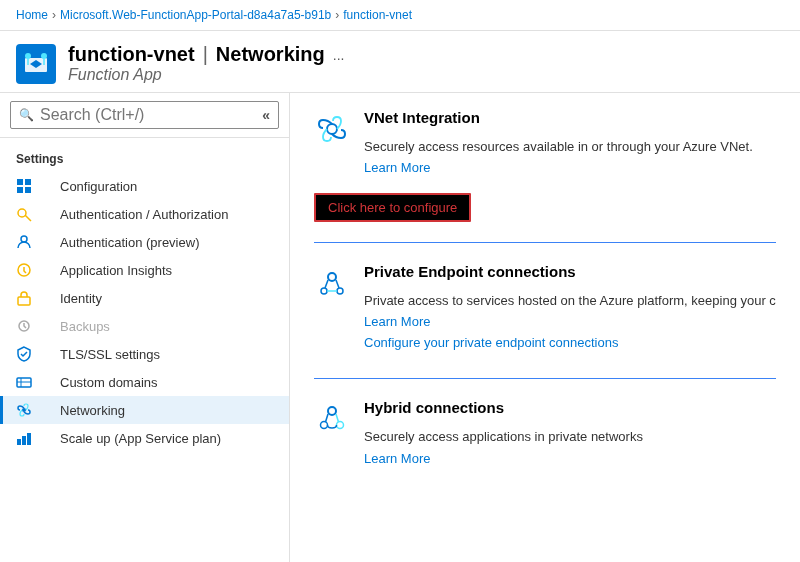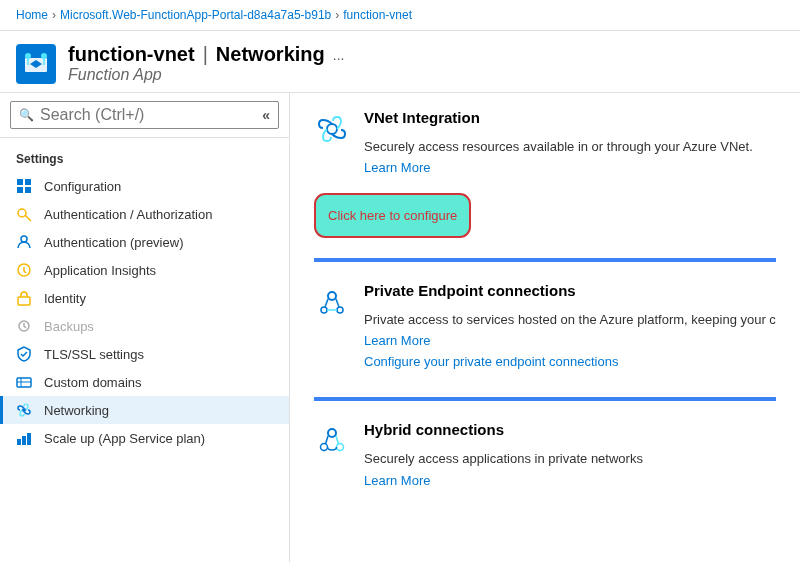--- a/index.html
+++ b/index.html
@@ -24,38 +24,38 @@
     
     .sidebar { width: 290px; border-right: 1px solid #e0e0e0; flex-shrink: 0; overflow-y: auto; display: flex; flex-direction: column; }
     .search-box { padding: 8px 10px; border-bottom: 1px solid #e0e0e0; }
     .search-input-wrap { display: flex; align-items: center; border: 1px solid #8a8a8a; border-radius: 2px; padding: 4px 8px; background: #fff; }
     .search-input-wrap input { border: none; outline: none; font-size: 16px; color: #333; width: 100%; background: transparent; }
     .search-input-wrap .search-icon { color: #605e5c; margin-right: 6px; font-size: 12px; }
     .collapse-btn { margin-left: auto; cursor: pointer; color: #555; font-size: 14px; font-weight: bold; }
 
     .sidebar-section { padding: 10px 0 4px; }
     .sidebar-section-label { font-size: 12px; font-weight: 600; color: #333; padding: 4px 16px 6px; }
-    .sidebar-item { display: flex; align-items: center; padding: 6px 16px; cursor: pointer; color: #333; font-size: 13px; gap: 12px; }
+    .sidebar-item { display: flex; align-items: center; padding: 6px 16px; cursor: pointer; color: #333; font-size: 13px; gap: 28px; }
     .sidebar-item.active { background: #e6f2fb; border-left: 3px solid #0078d4; padding-left: 13px; }
     .sidebar-item .item-icon { width: 16px; height: 16px; flex-shrink: 0; display: flex; align-items: center; justify-content: center; }
     .sidebar-item .item-label { flex: 1; }
     .sidebar-item.disabled { color: #aaa; }
 
     
     .content { flex: 1; overflow-y: auto; padding: 16px 24px; }
 
     
-    .network-section { margin-bottom: 20px; padding-bottom: 20px; border-bottom: 4px solid #3b82f6; }
+    .network-section { margin-bottom: 20px; padding-bottom: 20px; border-bottom: 1px solid #3b82f6; }
     .network-section:last-child { border-bottom: none; }
     .section-header { display: flex; align-items: flex-start; gap: 14px; margin-bottom: 8px; }
     .section-icon { width: 36px; height: 36px; flex-shrink: 0; display: flex; align-items: center; justify-content: center; margin-top: 2px; }
     .section-title { font-size: 15px; font-weight: 600; color: #000; margin-bottom: 4px; }
     .section-desc { font-size: 13px; color: #333; line-height: 1.4; margin-top: 12px; }
     .learn-more { color: #0078d4; text-decoration: none; font-size: 13px; display: inline-block; margin-top: 4px; }
-    .configure-btn { display: inline-block; margin-top: 10px; border: 2px solid #d13438; color: #d13438; background: #5eead4; padding: 13px 12px; font-size: 13px; cursor: pointer; text-decoration: none; border-radius: 11px; }
+    .configure-btn { display: inline-block; margin-top: 10px; border: 2px solid #d13438; color: #d13438; background: #000000; padding: 5px 12px; font-size: 13px; cursor: pointer; text-decoration: none; border-radius: 1px; }
     .configure-link { display: inline-block; margin-top: 6px; color: #0078d4; font-size: 13px; cursor: pointer; text-decoration: none; }
 
     
     .sidebar::-webkit-scrollbar { width: 6px; }
     .sidebar::-webkit-scrollbar-thumb { background: #c8c8c8; border-radius: 3px; }
     .content::-webkit-scrollbar { width: 6px; }
     .content::-webkit-scrollbar-thumb { background: #c8c8c8; border-radius: 3px; }
   </style>
 </head>
 <body>

